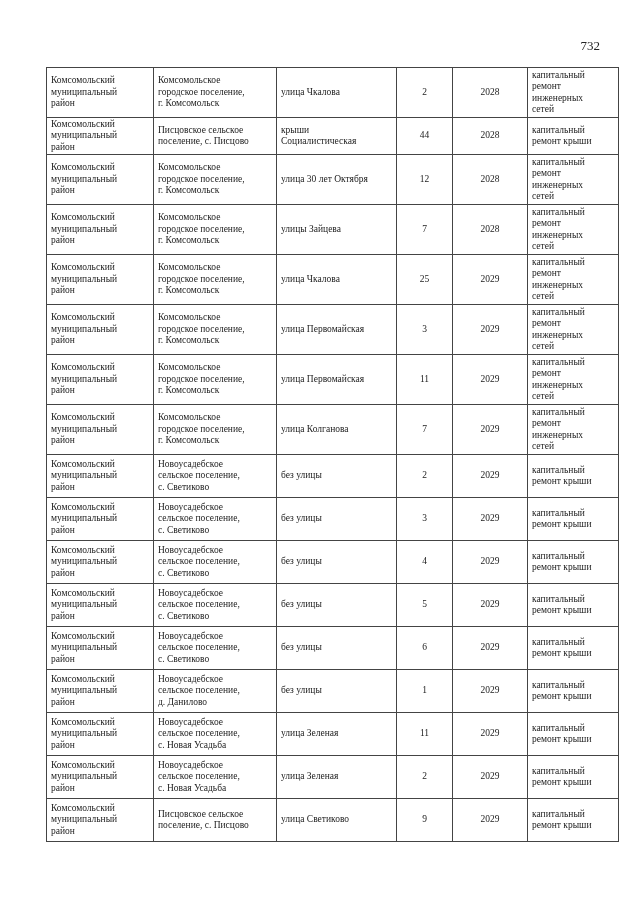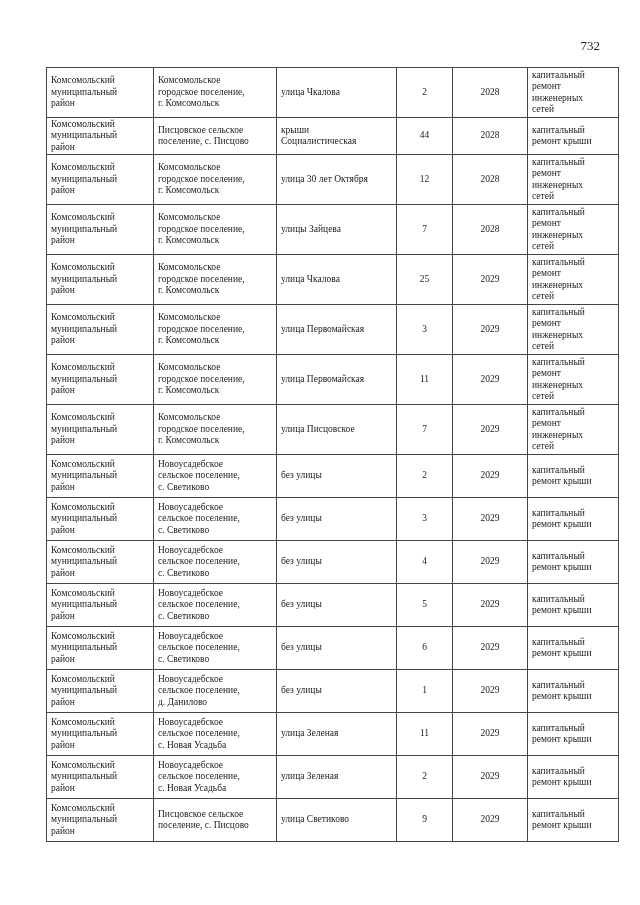--- a/index.html
+++ b/index.html
@@ -137,21 +137,21 @@
 инженерных
 сетей</td>
       </tr>
       <tr class="tall">
         <td class="ml">Комсомольский
 муниципальный
 район</td>
         <td class="ml">Комсомольское
 городское поселение,
 г. Комсомольск</td>
-        <td class="ml">улица Писцовское</td>
+        <td class="ml">улица Колганова</td>
         <td class="num ml">7</td>
         <td class="num ml">2029</td>
         <td class="ml">капитальный
 ремонт
 инженерных
 сетей</td>
       </tr>
       <tr class="short">
         <td class="ml">Комсомольский
 муниципальный

